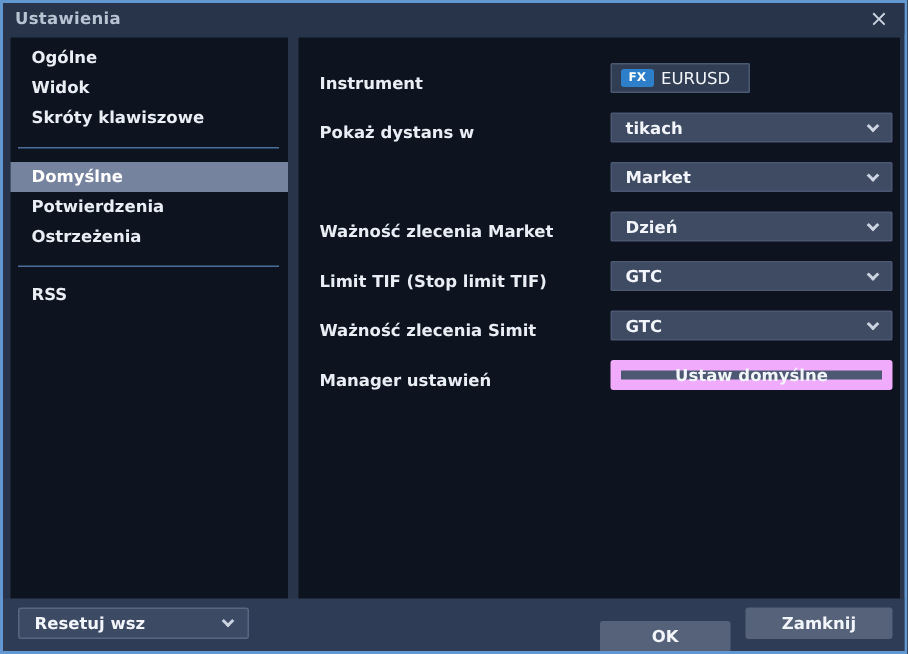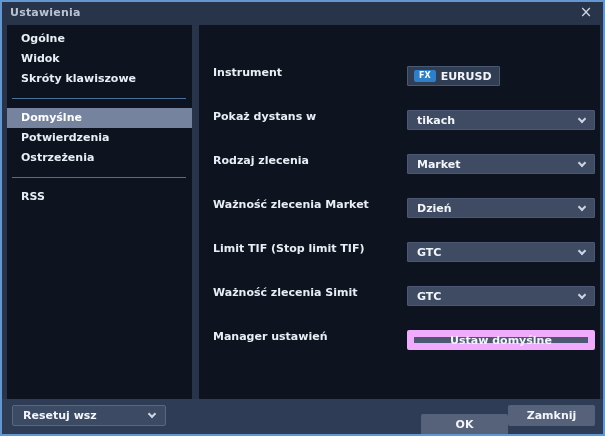--- a/index.html
+++ b/index.html
@@ -29,21 +29,21 @@
     height:20px;line-height:20px;padding-left:14px;
     color:#e9eef5;font-size:11px;font-weight:700;white-space:nowrap;
   }
   .side-item.selected{background:#76839f;color:#ffffff;}
   .divider{border-top:1px solid #4a6f9a;margin:9px 6px 9px 5px;height:0;}
 
   .main{
     position:absolute;left:197px;top:0;width:401px;height:376px;
     background:#0e141f;padding:17px 0 0 14px;
   }
-  .row{display:flex;align-items:flex-start;height:20px;margin-bottom:13px;position:relative;margin-top:24px;}
+  .row{display:flex;align-items:flex-end;height:20px;margin-bottom:13px;position:relative;}
   .flabel{color:#e9eef5;font-size:11px;font-weight:700;white-space:nowrap;}
   .ctrl{position:absolute;left:194px;top:0;width:188px;height:20px;}
 
   .dropdown{
     width:188px;height:20px;background:#3f4b63;border:1px solid #4b5773;
     display:flex;align-items:center;padding:0 9px;border-radius:1px;
   }
   .dropdown .val{color:#f2f5fa;font-size:11px;font-weight:700;}
   .chev{
     margin-left:auto;width:6px;height:6px;
@@ -52,21 +52,21 @@
   }
 
   .instrument{
     width:93px;height:20px;background:#313d53;border:1px solid #4a5871;
     display:flex;align-items:center;padding:0 6px;border-radius:1px;
   }
   .fx-badge{
     background:#2c7fc8;color:#ffffff;font-size:8px;font-weight:700;
     padding:1px 5px 2px 5px;border-radius:2px;margin-right:5px;line-height:9px;
   }
-  .instrument .val{color:#f2f5fa;font-size:11px;font-weight:700;}
+  .instrument .val{color:#f2f5fa;font-size:11px;font-weight:400;}
 
   .push-btn{
     width:188px;height:20px;background:#4d5972;border:7px solid #f0abfc;
     color:#f2f5fa;font-size:11px;font-weight:700;border-radius:2px;
     font-family:inherit;display:flex;align-items:center;justify-content:center;
   }
 
   .footer{
     position:absolute;left:0;right:0;bottom:0;height:35px;
     background:#2e3d55;display:flex;align-items:center;padding:0 8px 2px 10px;
@@ -74,21 +74,21 @@
   .btn{
     height:21px;background:#566279;border:none;border-radius:2px;
     color:#f2f5fa;font-size:11px;font-weight:700;font-family:inherit;
     display:flex;align-items:center;justify-content:center;gap:44px;
   }
   .btn.reset{
     background:#3d4a64;border:1px solid #5a6783;padding:0 10px;
   }
   .btn.reset .chev{margin-left:8px;margin-top:-3px;}
   .btn.ok{margin-left:auto;width:87px;margin-top:18px;}
-  .btn.zamknij{width:87px;}
+  .btn.zamknij{margin-left:10px;width:98px;}
 </style>
 </head>
 <body>
 
 <div class="window">
   <div class="titlebar">
     <span class="title">Ustawienia</span>
     <span class="close">×</span>
   </div>
 
@@ -117,21 +117,20 @@
         <div class="row">
           <span class="flabel">Pokaż dystans w</span>
           <div class="ctrl">
             <div class="dropdown">
               <span class="val">tikach</span>
               <span class="chev"></span>
             </div>
           </div>
         </div>
         <div class="row">
-          <span class="flabel">Rodzaj zlecenia</span>
           <div class="ctrl">
             <div class="dropdown">
               <span class="val">Market</span>
               <span class="chev"></span>
             </div>
           </div>
         </div>
         <div class="row">
           <span class="flabel">Ważność zlecenia Market</span>
           <div class="ctrl">

